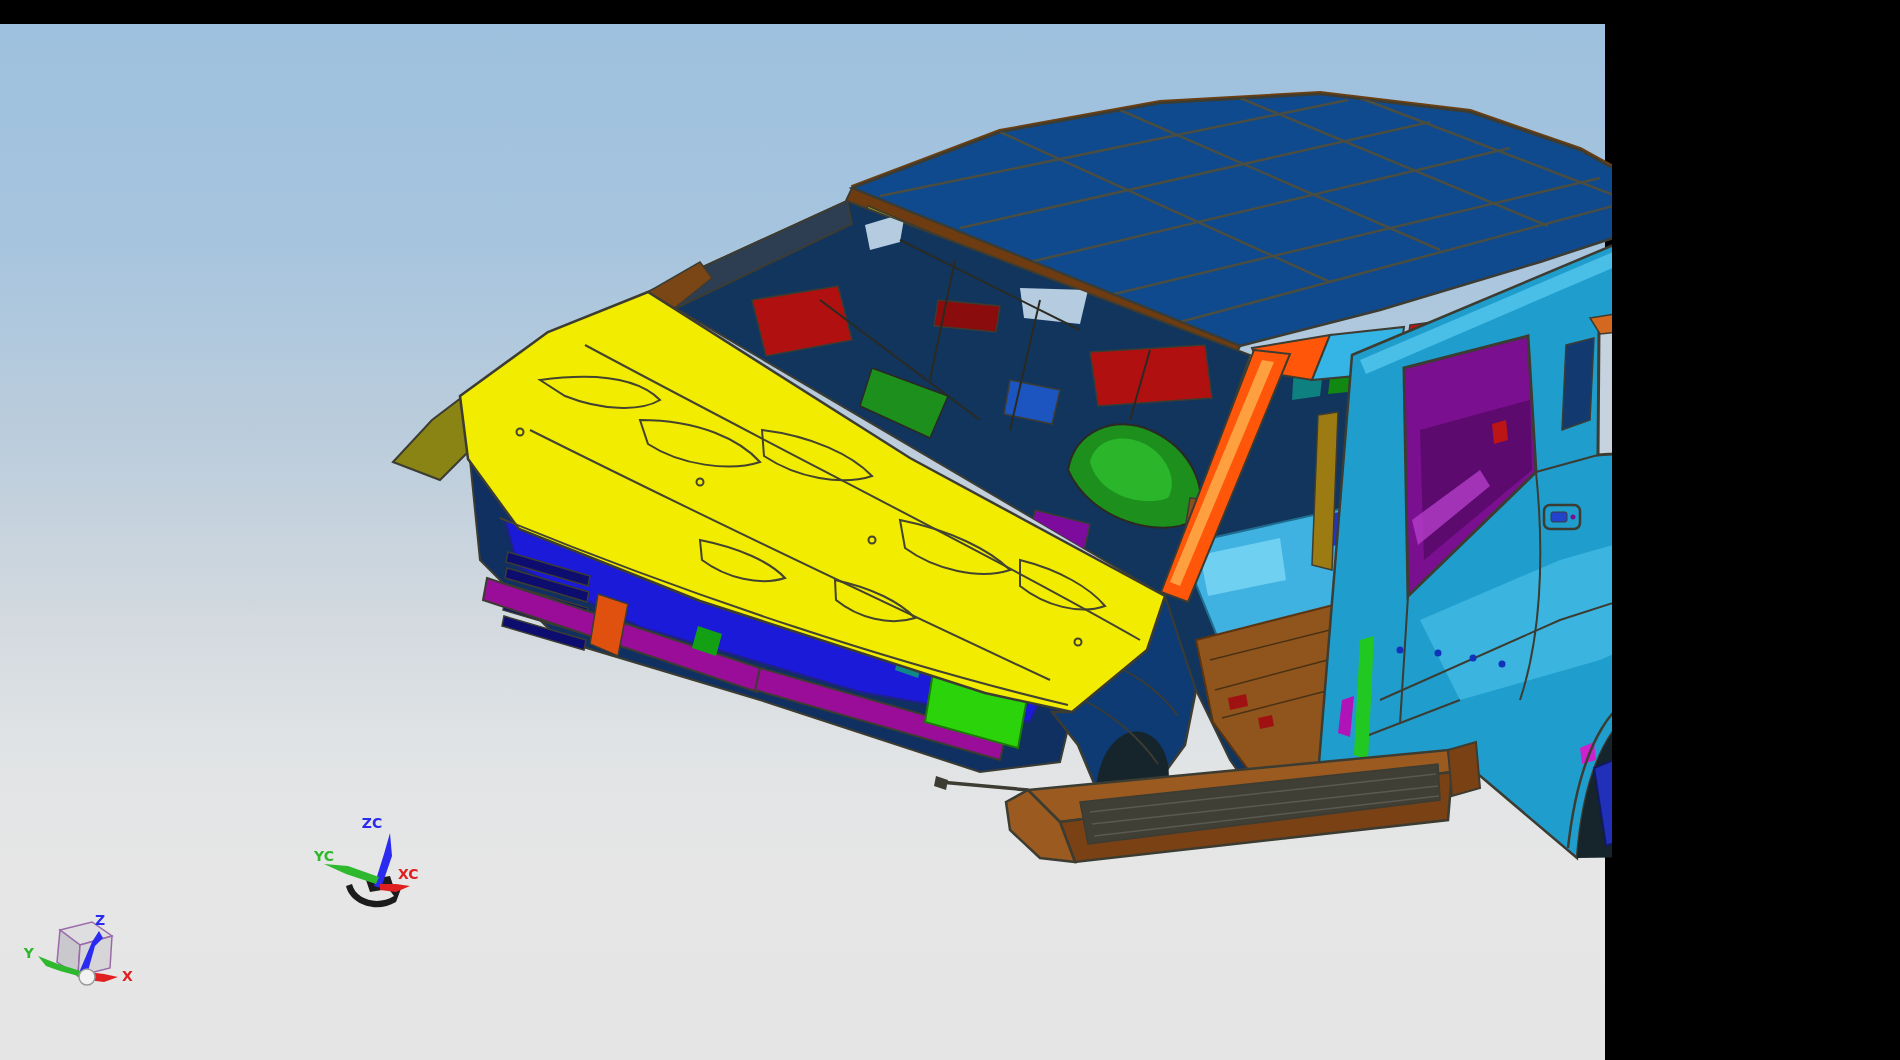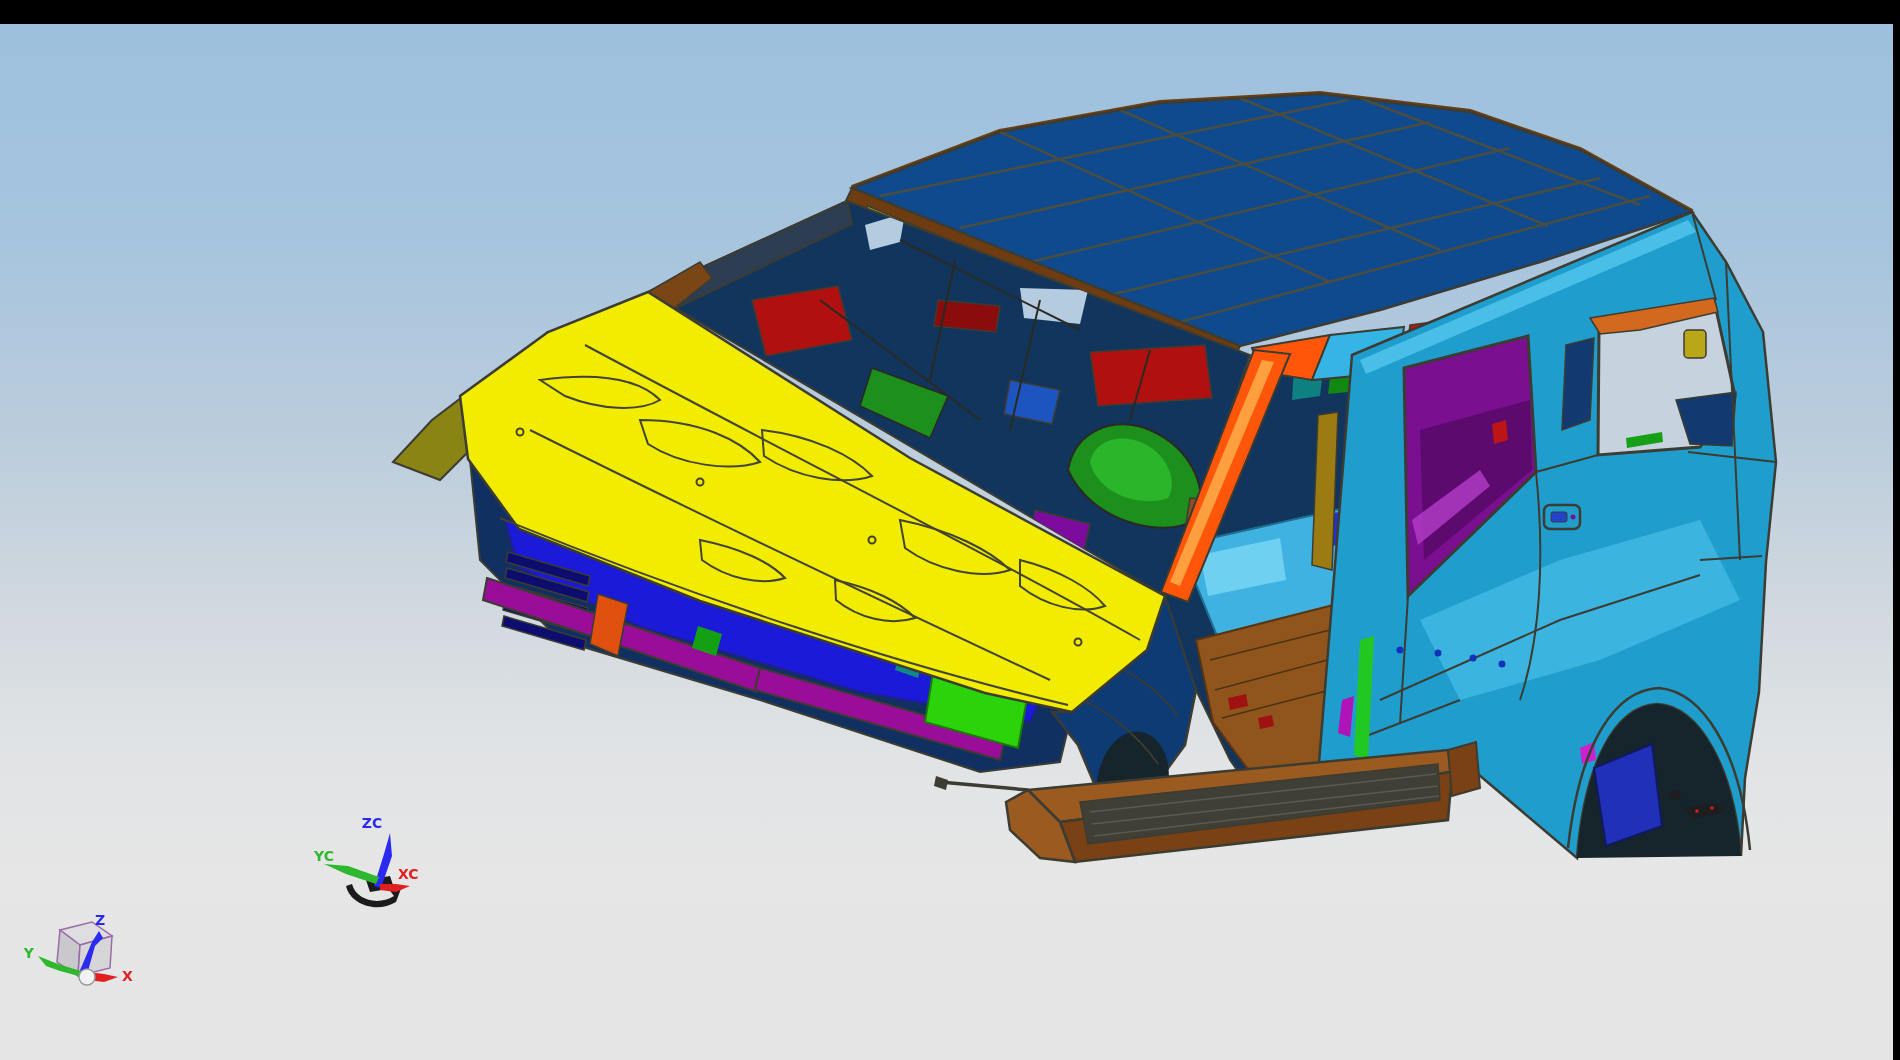--- a/index.html
+++ b/index.html
@@ -1,17 +1,17 @@
 <!DOCTYPE html>
 <html><head>
 <meta charset="utf-8">
 <style>
   html,body{margin:0;padding:0;background:#000;}
   .viewport{
-    position:relative;width:1900px;height:1060px;overflow:hidden;
+    position:relative;width:1612px;height:1060px;overflow:hidden;
     background:linear-gradient(180deg,#9cc0de 0%,#a6c4de 22%,#bccddc 42%,#d2d9df 58%,#e0e3e5 70%,#e6e6e6 82%,#e5e5e5 100%);
     font-family:"Liberation Sans", sans-serif;
   }
   .topbar{position:absolute;left:0;top:0;width:1900px;height:24px;background:#000;}
   .rightbar{position:absolute;right:0;top:0;width:7px;height:1060px;background:#000;}
   svg{position:absolute;left:0;top:0;}
   text.axis-label{font-family:"DejaVu Sans", sans-serif;font-size:14px;font-weight:bold;}
 </style>
 </head>
 <body>

